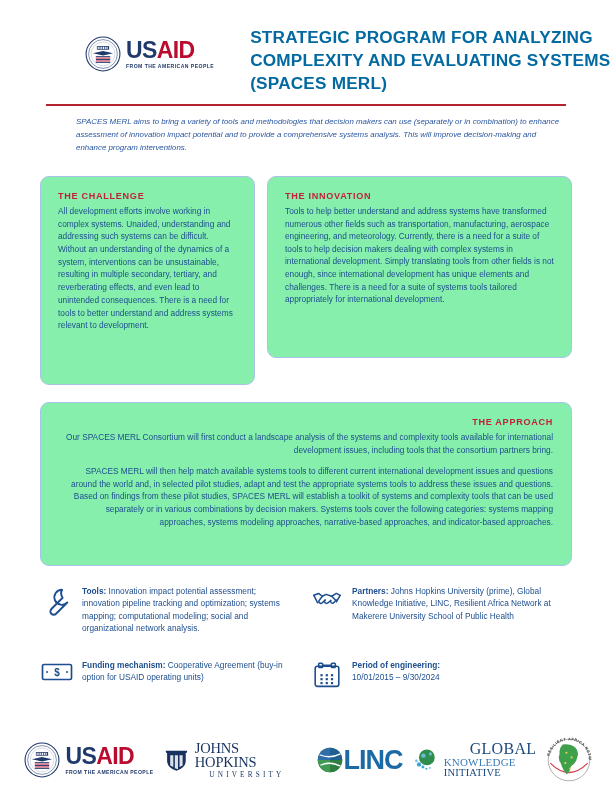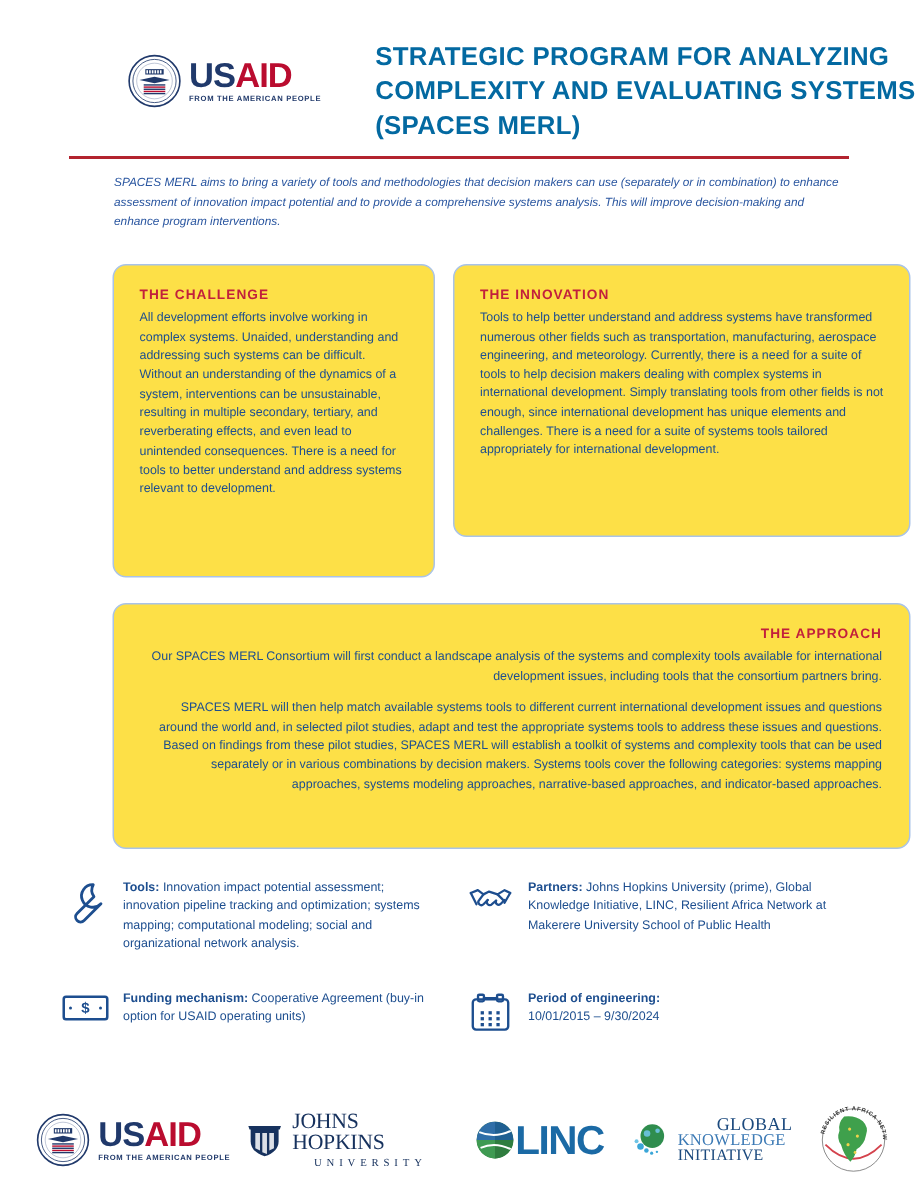--- a/index.html
+++ b/index.html
@@ -47,23 +47,22 @@
     font-family:"Liberation Sans",sans-serif;
     font-style:italic;font-size:7.9px;line-height:1.62;
     color:#2a56a0;
   }
 
   
   .box{
     position:absolute;
     border:1.1px solid #a9c3e8;
     border-radius:9px;
-    background:#fde047;
+    background:#86efac;
     box-sizing:border-box;
-    margin-left:35px;
   }
   #box-challenge{left:40px;top:176px;width:215px;height:209px;}
   #box-innovation{left:267px;top:176px;width:305px;height:182px;}
   #box-approach{left:40px;top:402px;width:532px;height:164px;}
 
   .box-inner{padding:14px 15px 0 17px;}
   #box-approach .box-inner{padding:14px 18px 0 17px;text-align:right;}
 
   .box-head{
     color:#c2203c;font-weight:bold;font-size:9.1px;
@@ -109,21 +108,21 @@
   .jhu-text .l1{font-size:14.5px;letter-spacing:-0.2px;}
   .jhu-text .l2{font-size:7.2px;letter-spacing:3.2px;margin-top:2px;text-align:center;}
 
   
   .linc{display:flex;align-items:center;gap:0;}
   .linc-word{font-size:27px;font-weight:bold;color:#1b6aa5;letter-spacing:-1px;font-family:"Liberation Sans",sans-serif;}
 
   
   .gki{display:flex;align-items:center;gap:4px;}
   .gki-text{line-height:1.02;color:#1c4a7e;font-family:"Liberation Serif",serif;}
-  .gki-text .g1{font-size:12px;letter-spacing:0.3px;margin-left:26px;}
+  .gki-text .g1{font-size:16px;letter-spacing:0.3px;margin-left:26px;}
   .gki-text .g2{font-size:11px;letter-spacing:0.2px;color:#3c7ab5;}
   .gki-text .g3{font-size:10.6px;letter-spacing:0.2px;}
 </style>
 </head>
 <body>
 
 <div class="page">
 
   <div class="header">
 

